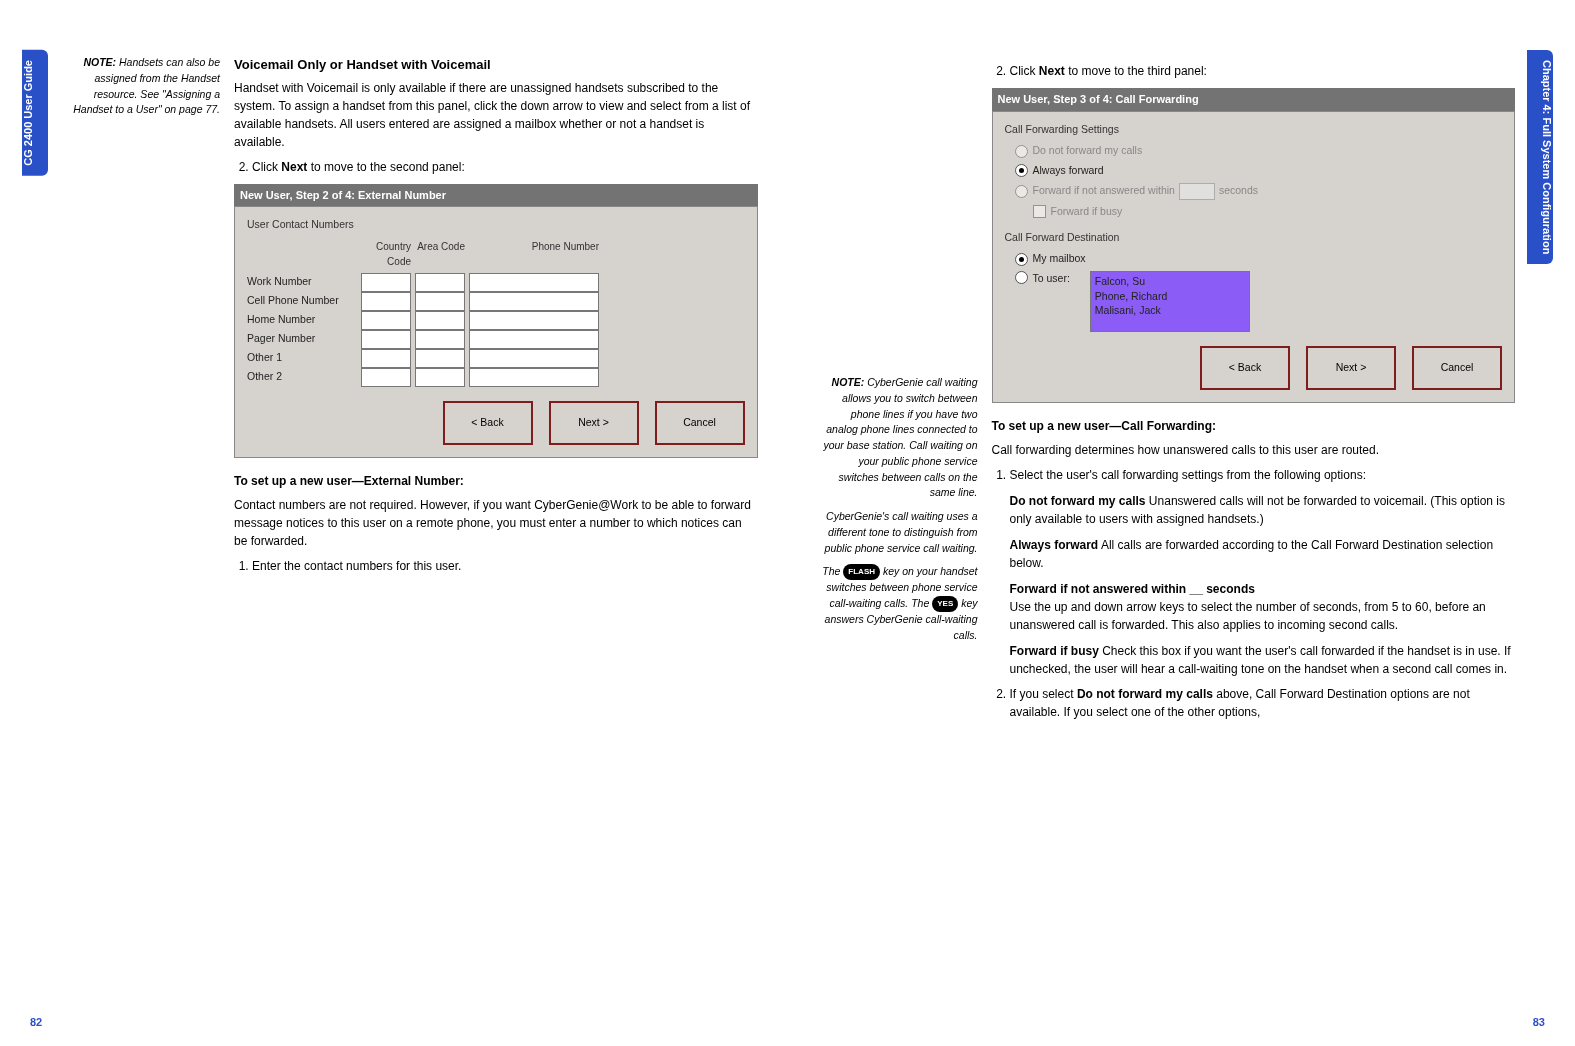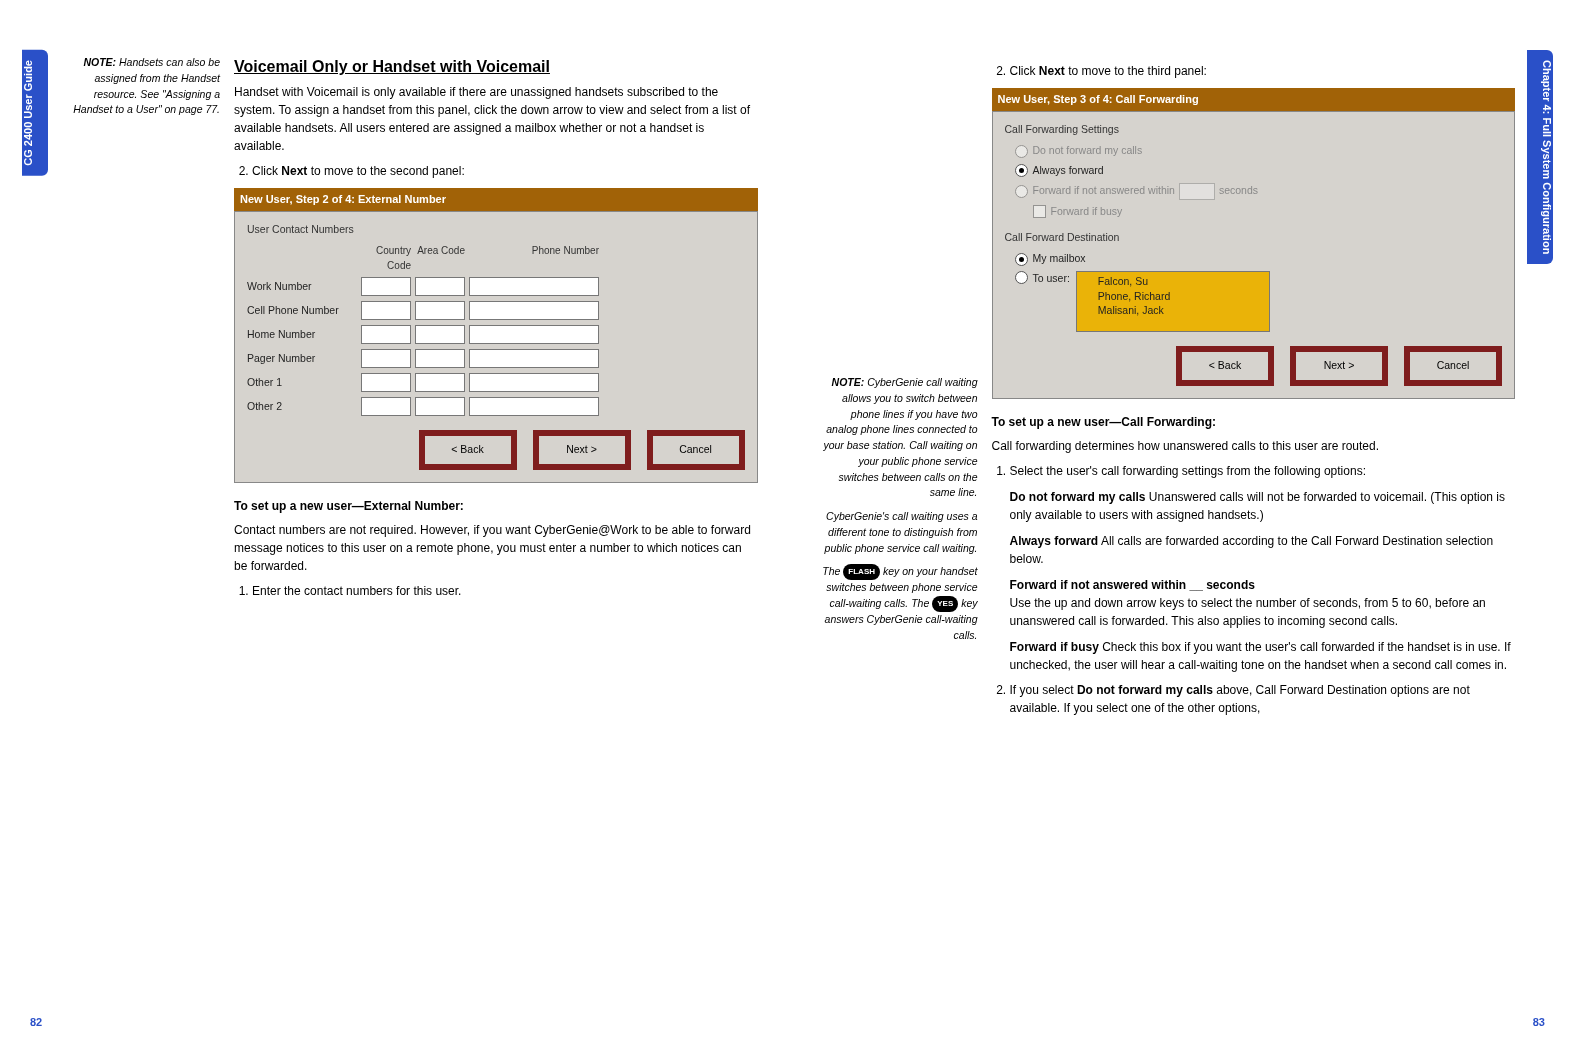--- a/index.html
+++ b/index.html
@@ -68,42 +68,41 @@
   font-weight: bold;
 }
 .content {
   flex: 1;
   font-size: 12px;
   line-height: 1.5;
   color: #000;
 }
 .content h4 {
   margin: 0 0 4px 0;
-  font-size: 16px;
-  font-weight: bold;
-  text-decoration: underline;
+  font-size: 13px;
+  font-weight: bold;
 }
 .content .heading {
   font-size: 12px;
   font-weight: bold;
   margin: 12px 0 6px 0;
 }
 .content ol {
   padding-left: 18px;
   margin: 6px 0;
 }
 .content li {
   margin-bottom: 6px;
   margin-top: 7px;
 }
 .screenshot {
   margin: 8px 0 14px 0;
 }
 .screenshot .header {
-  background: #a16207;
+  background: #737373;
   color: #fff;
   font-size: 11px;
   font-weight: bold;
   padding: 3px 6px;
 }
 .screenshot .body {
   background: #d6d3ce;
   border: 1px solid #888;
   padding: 10px 12px 12px 12px;
 }
@@ -118,53 +117,52 @@
   font-size: 10px;
   color: #333;
   gap: 4px;
   margin-bottom: 4px;
   text-align: right;
 }
 .grid-row {
   display: grid;
   grid-template-columns: 110px 50px 50px 130px;
   gap: 4px;
-  margin-bottom: 5px;
   align-items: center;
 }
 .grid-row .lbl { font-size: 10.5px; color: #222; }
 .inp {
   background: #fff;
   border: 1px solid #777;
   height: 17px;
 }
 .buttons-row {
   display: flex;
   justify-content: flex-end;
   gap: 16px;
   margin-top: 14px;
 }
 .win-btn {
   background: #d6d3ce;
-  border: 6px solid #7f1d1d;
+  border: 2px solid #7f1d1d;
   font-size: 10.5px;
-  padding: 6px 14px;
+  padding: 12px 14px;
   min-width: 58px;
   text-align: center;
 }
 
 
 .radio { display:inline-block; width:11px; height:11px; border:1px solid #555; border-radius:50%; margin-right:5px; vertical-align:middle; background:#fff; }
 .radio.sel::after { content:""; display:block; width:5px; height:5px; background:#000; border-radius:50%; margin:3px; }
 .radio.dis { opacity:0.5; }
 .chk { display:inline-block; width:11px; height:11px; border:1px solid #555; margin-right:5px; vertical-align:middle; background:#fff; opacity:0.5;}
 .opt-row { font-size:10.5px; margin:4px 0 4px 10px; color:#222; display:flex; align-items:center;}
 .opt-row.dis { color:#888; }
 .spin { display:inline-block; width:34px; height:15px; border:1px solid #888; background:#eee; margin:0 4px; opacity:0.5;}
-.listbox { background:#eab308; border:1px solid #777; width:150px; height:55px; font-size:10.5px; padding:2px 21px; line-height:1.4; margin-left:6px;}
+.listbox { background:#8b5cf6; border:1px solid #777; width:150px; height:55px; font-size:10.5px; padding:2px 4px; line-height:1.4; margin-left:20px;}
 
 .page-num {
   position: absolute;
   bottom: 18px;
   color: #2a50c8;
   font-size: 11px;
   font-weight: bold;
 }
 .pn-left { left: 30px; }
 .pn-right { right: 30px; }

